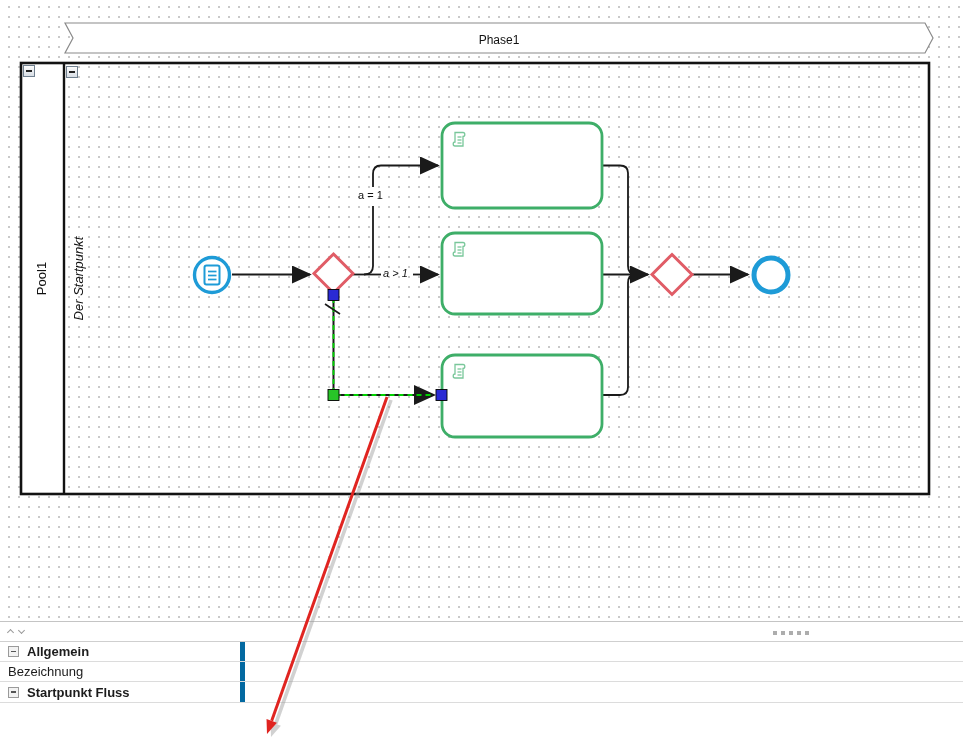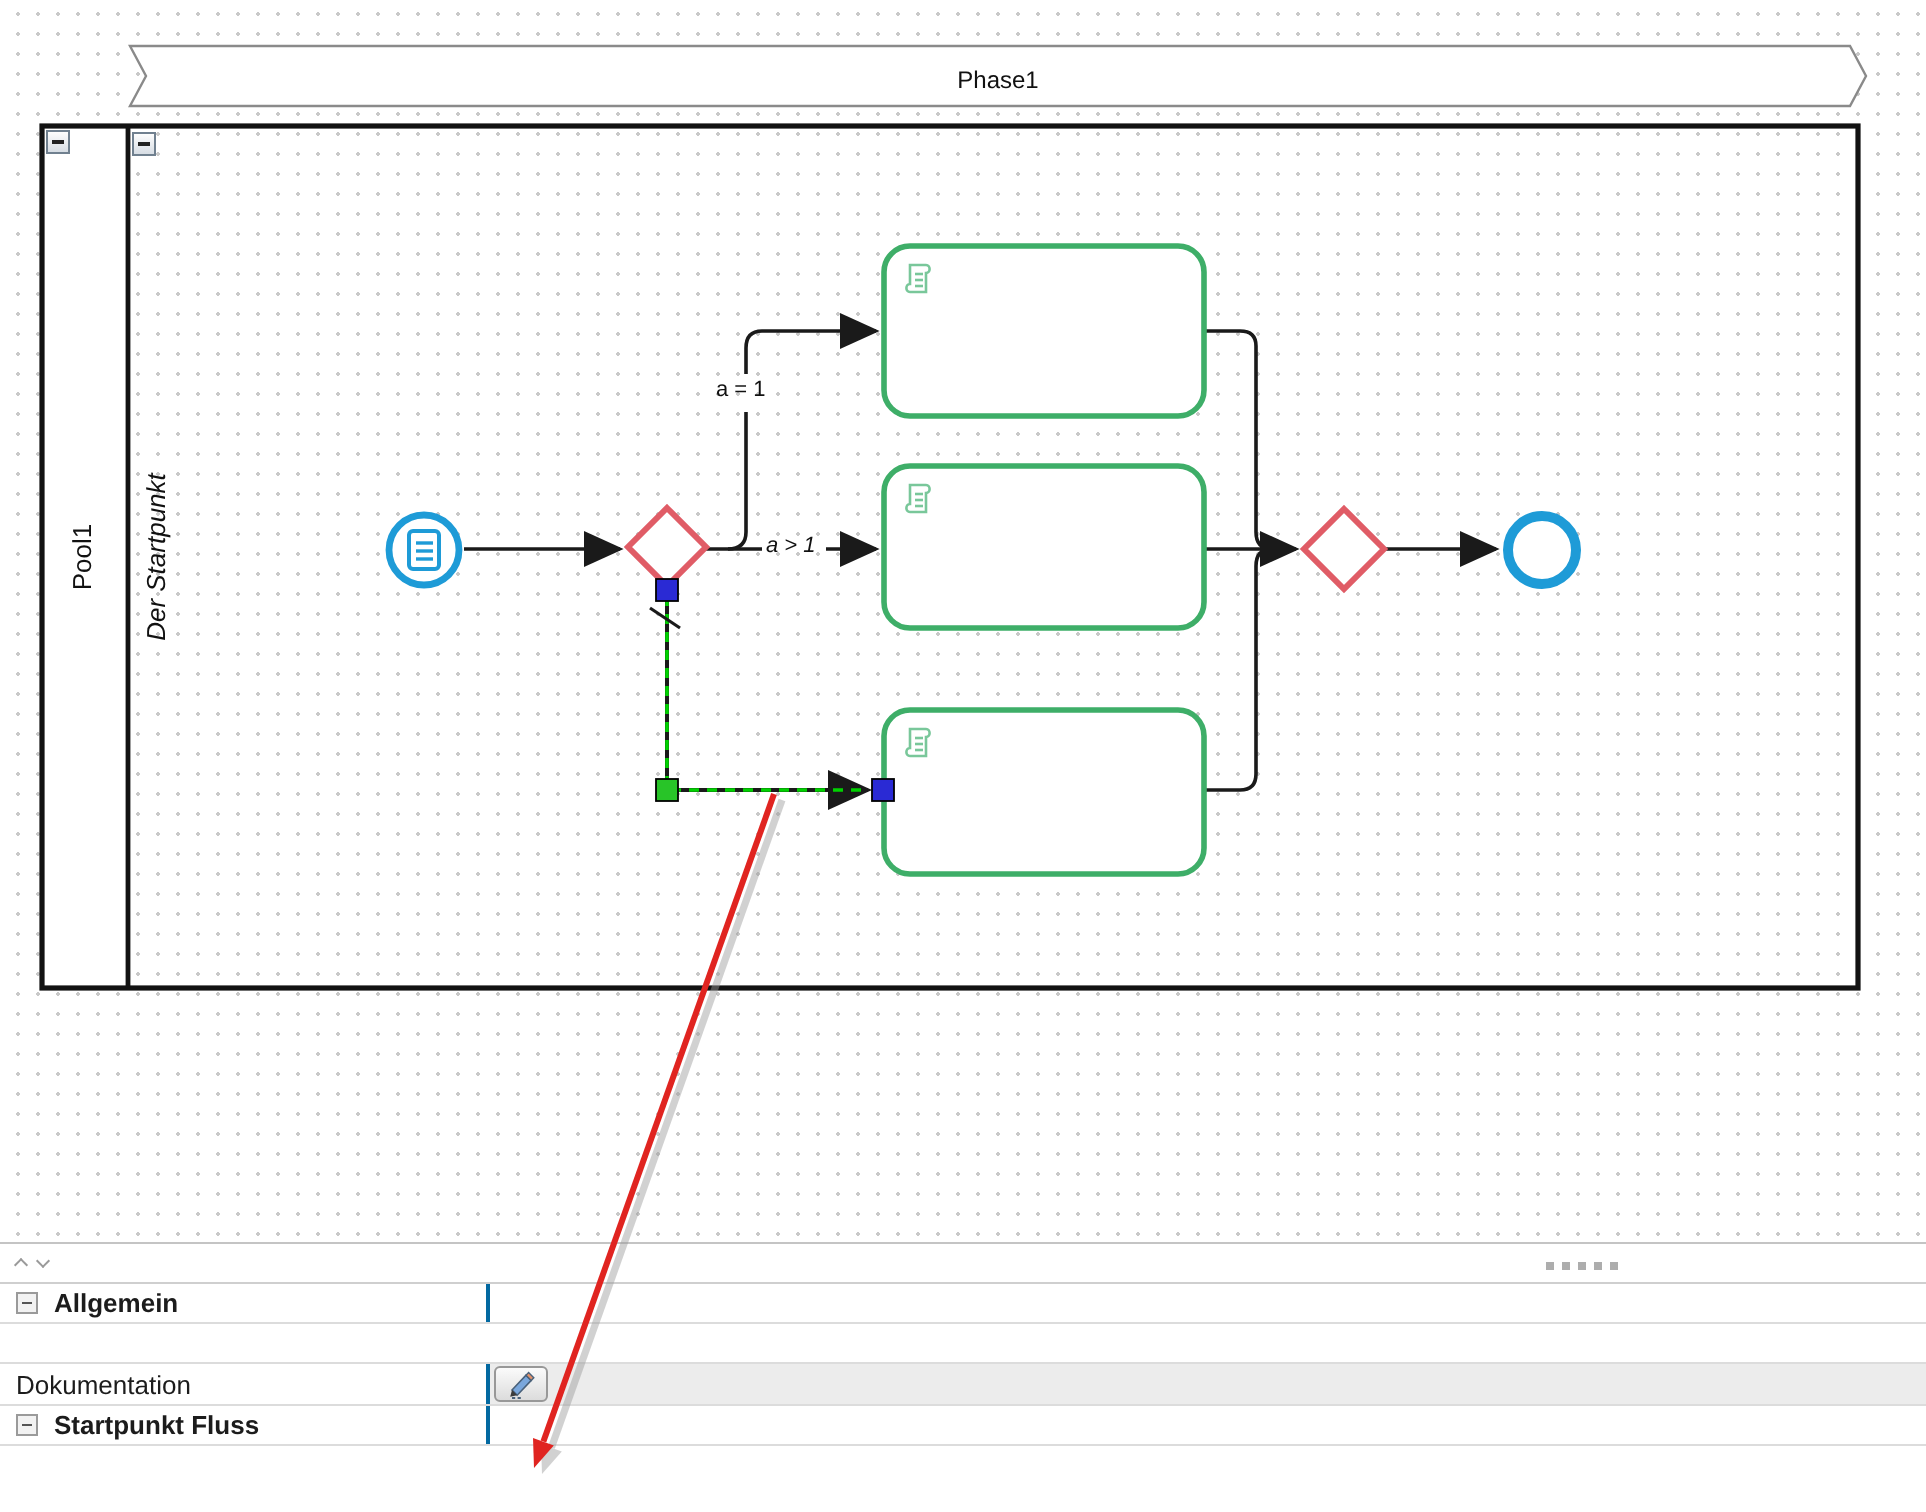--- a/index.html
+++ b/index.html
@@ -46,21 +46,21 @@
   .chev.up   { left:8px; }
   .chev.down { left:19px; }
   .dots { position:absolute; left:773px; top:9px; display:flex; gap:4px; }
   .dots i { width:4px; height:4px; background:#adadad; display:block; }
 
   .ptable { position:absolute; left:0; top:20px; width:963px; }
   .prow { display:flex; height:20px; border-bottom:1px solid #dcdcdc; align-items:center;
     font-size:13px; color:#1c1c1c; background:#fff; }
   .prow:nth-child(3) { height:21px; }
   .prow:nth-child(5) { height:21px; }
-  .pcell-label { width:245px; height:100%; border-right:2px solid #0369a1;
+  .pcell-label { width:245px; height:100%; border-right:5px solid #0369a1;
     display:flex; align-items:center; padding-left:8px; }
   .pcell-value { flex:1; height:100%; display:flex; align-items:center; }
   .prow.section .pcell-label { font-weight:bold; }
   .prow.gray .pcell-value { background:#ececec; }
   .sec-icon { width:11px; height:11px; border:1px solid #9a9a9a; background:#f2f2f2;
     display:inline-flex; align-items:center; justify-content:center; margin-right:8px; flex:none; }
   .sec-icon i { width:5px; height:1.5px; background:#555; display:block; }
 
   .edit-btn { margin-left:2px; width:27px; height:18px; border:1px solid #989898; border-radius:3px;
     background:linear-gradient(#fbfbfb,#dcdcdc); display:flex; align-items:center; justify-content:center;
@@ -197,38 +197,26 @@
         <div class="pcell-label">
           <span class="sec-icon">
               <i></i>
             </span>
           <span>Allgemein</span>
         </div>
         <div class="pcell-value"></div>
       </div>
 
       <div class="prow">
+        <div class="pcell-label">
+            <span>Bezeichnung</span>
+          </div>
         <div class="pcell-value"></div>
       </div>
 
-      <div class="prow gray">
-        <div class="pcell-label">
-            <span>Dokumentation</span>
-          </div>
-        <div class="pcell-value">
-          <button class="edit-btn">
-            <svg width="17" height="15" viewBox="0 0 17 15">
-              <path d="M4,10 L11,2.6 l2.6,2.6 L6.6,12.6 z" fill="#7aa7dc" stroke="#49617a" stroke-width="0.8"></path>
-              <path d="M11,2.6 l1.3,-1.3 2.6,2.6 -1.3,1.3 z" fill="#e2926b" stroke="#49617a" stroke-width="0.7"></path>
-              <path d="M4,10 l-0.9,3.4 3.5,-0.8 z" fill="#3c3c3c"></path>
-              <line x1="4" y1="14" x2="9" y2="14" stroke="#49617a" stroke-width="1" stroke-dasharray="1.6 1.2"></line>
-            </svg>
-          </button>
-        </div>
-      </div>
 
       <div class="prow section">
         <div class="pcell-label">
           <span class="sec-icon">
               <i></i>
             </span>
           <span>Startpunkt Fluss</span>
         </div>
         <div class="pcell-value"></div>
       </div>

